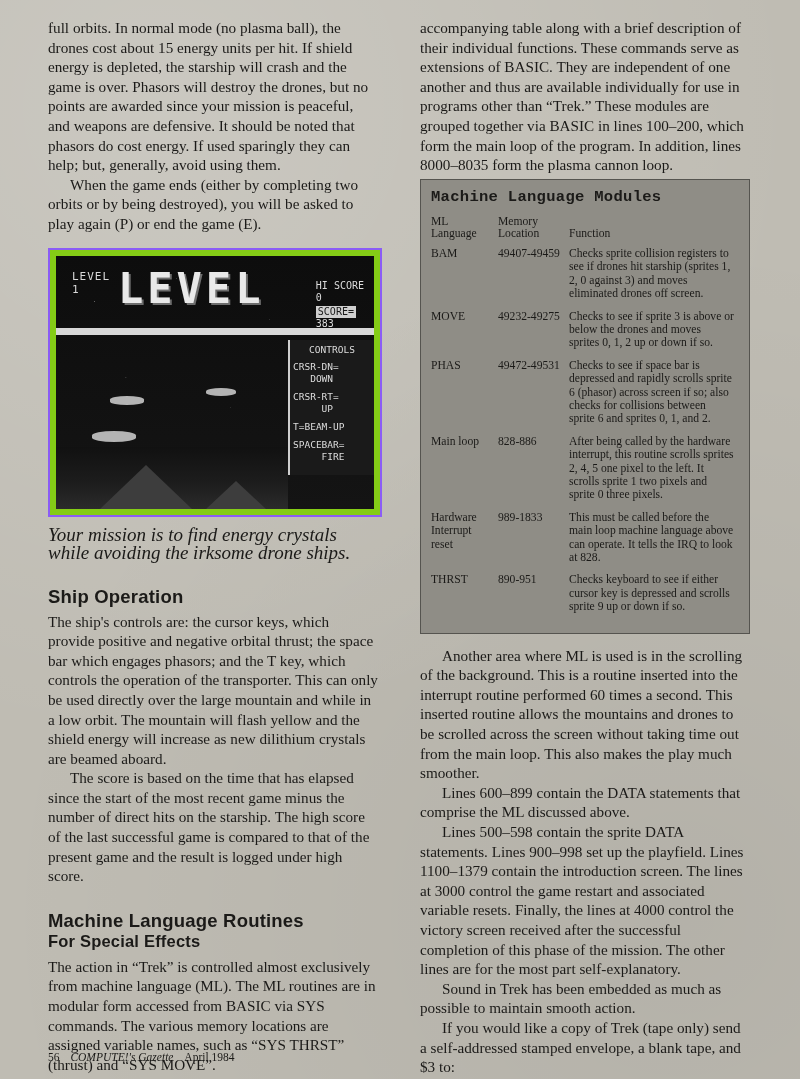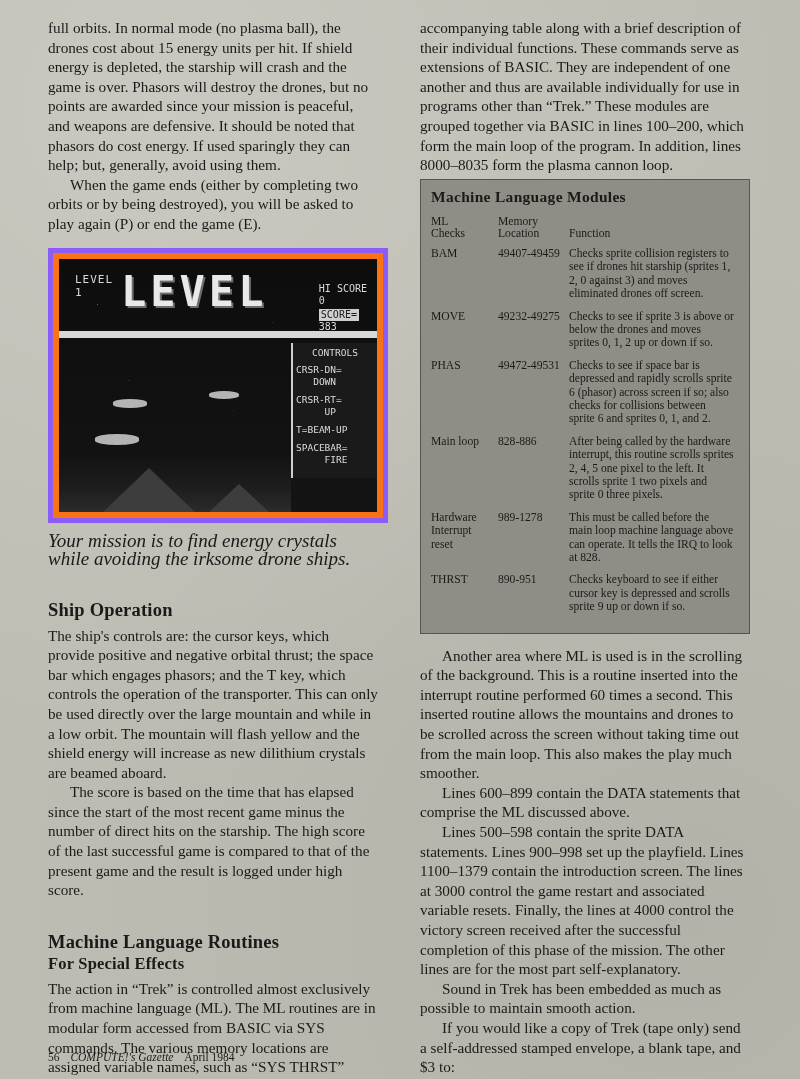--- a/index.html
+++ b/index.html
@@ -40,47 +40,47 @@
     margin: 0 0 0 0;
     font-size: 15.2px;
     line-height: 19.6px;
     text-align: left;
     text-indent: 0;
   }
   p.indent { text-indent: 22px; }
   p + p { margin-top: 0; }
 
   h2.section {
-    font-family: Liberation Serif, serif;
+    font-family: Liberation Sans, sans-serif;
     font-weight: bold;
     font-size: 18.5px;
     line-height: 21px;
-    margin: 32px 0 5px 0;
+    margin: 24px 0 5px 0;
     letter-spacing: 0.2px;
   }
   h2.section .sub {
     display: block;
     font-size: 16.5px;
   }
 
   .caption {
     font-style: italic;
     font-size: 19px;
     line-height: 18px;
     margin-top: 9px;
   }
 
   
   .shot {
     position: relative;
     width: 330px;
     height: 265px;
     margin-top: 14px;
-    background: #f97316;
-    border: 5px solid #8b5cf6;
+    background: #84cc16;
+    border: 2px solid #8b5cf6;
     overflow: hidden;
   }
   .shot .screen {
     position: absolute;
     inset: 6px;
     background: linear-gradient(#0d0d0d, #141414);
     overflow: hidden;
   }
   .shot .starfield {
     position: absolute;
@@ -178,21 +178,21 @@
   .mltable {
     position: relative;
     margin-top: 4px;
     background: #8f8d86;
     border: 1px solid #55544f;
     padding: 8px 10px 10px 10px;
     box-sizing: border-box;
     width: 330px;
   }
   .mltable h3 {
-    font-family: Liberation Serif, serif;
+    font-family: Liberation Mono, monospace;
     font-weight: bold;
     font-size: 15.5px;
     margin: 0 0 10px 0;
     letter-spacing: 0.3px;
   }
   .mltable table {
     border-collapse: collapse;
     width: 100%;
     font-size: 11.6px;
     line-height: 13.4px;
@@ -292,21 +292,21 @@
   <div class="col col-right">
 
     <p>accompanying table along with a brief description of their individual functions. These commands serve as extensions of BASIC. They are independent of one another and thus are available individually for use in programs other than “Trek.” These modules are grouped together via BASIC in lines 100–200, which form the main loop of the program. In addition, lines 8000–8035 form the plasma cannon loop.</p>
 
     <div class="mltable">
       <h3>Machine Language Modules</h3>
       <table>
         <thead>
           <tr>
             <th style="white-space:pre">ML
-Checks</th>
+Language</th>
             <th style="white-space:pre">Memory
 Location</th>
             <th>Function</th>
           </tr>
         </thead>
         <tbody>
           <tr>
             <td class="rt">BAM</td>
             <td class="loc">49407-49459</td>
             <td>Checks sprite collision registers to see if drones hit starship (sprites 1, 2, 0 against 3) and moves eliminated drones off screen.</td>
@@ -323,21 +323,21 @@
           </tr>
           <tr>
             <td class="rt">Main loop</td>
             <td class="loc">828-886</td>
             <td>After being called by the hardware interrupt, this routine scrolls sprites 2, 4, 5 one pixel to the left. It scrolls sprite 1 two pixels and sprite 0 three pixels.</td>
           </tr>
           <tr>
             <td class="rt" style="white-space:pre">Hardware
 Interrupt
 reset</td>
-            <td class="loc">989-1278</td>
+            <td class="loc">989-1833</td>
             <td>This must be called before the main loop machine language above can operate. It tells the IRQ to look at 828.</td>
           </tr>
           <tr>
             <td class="rt">THRST</td>
             <td class="loc">890-951</td>
             <td>Checks keyboard to see if either cursor key is depressed and scrolls sprite 9 up or down if so.</td>
           </tr>
         </tbody>
       </table>
     </div>

